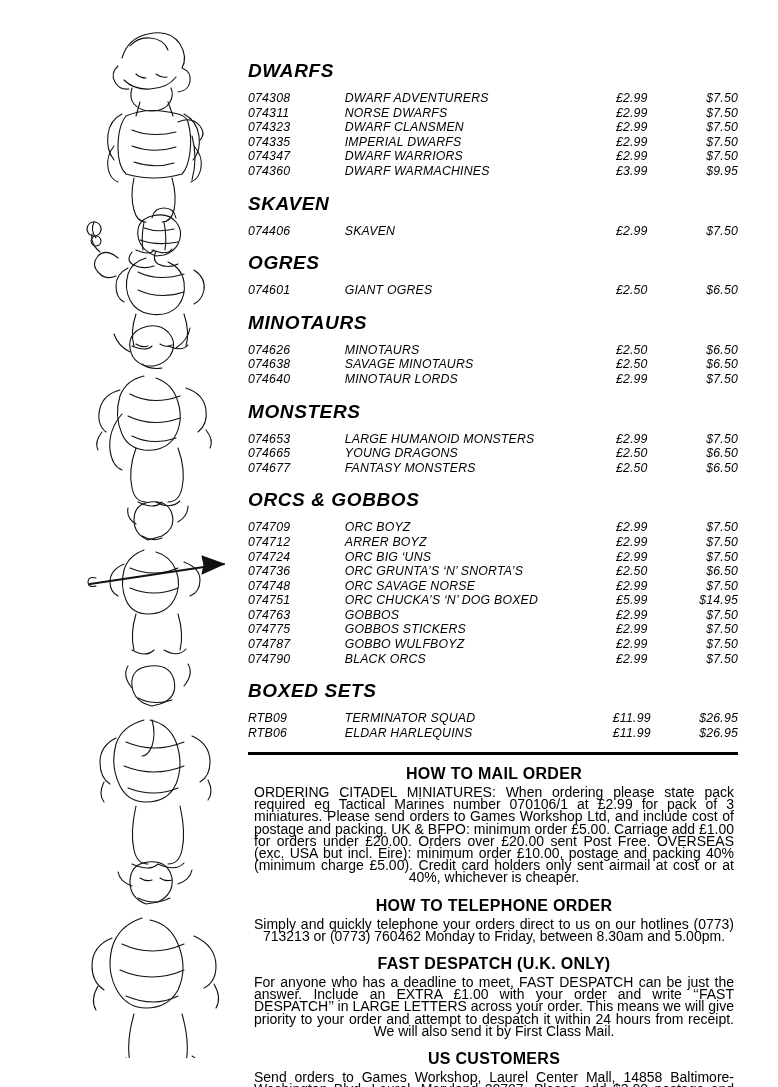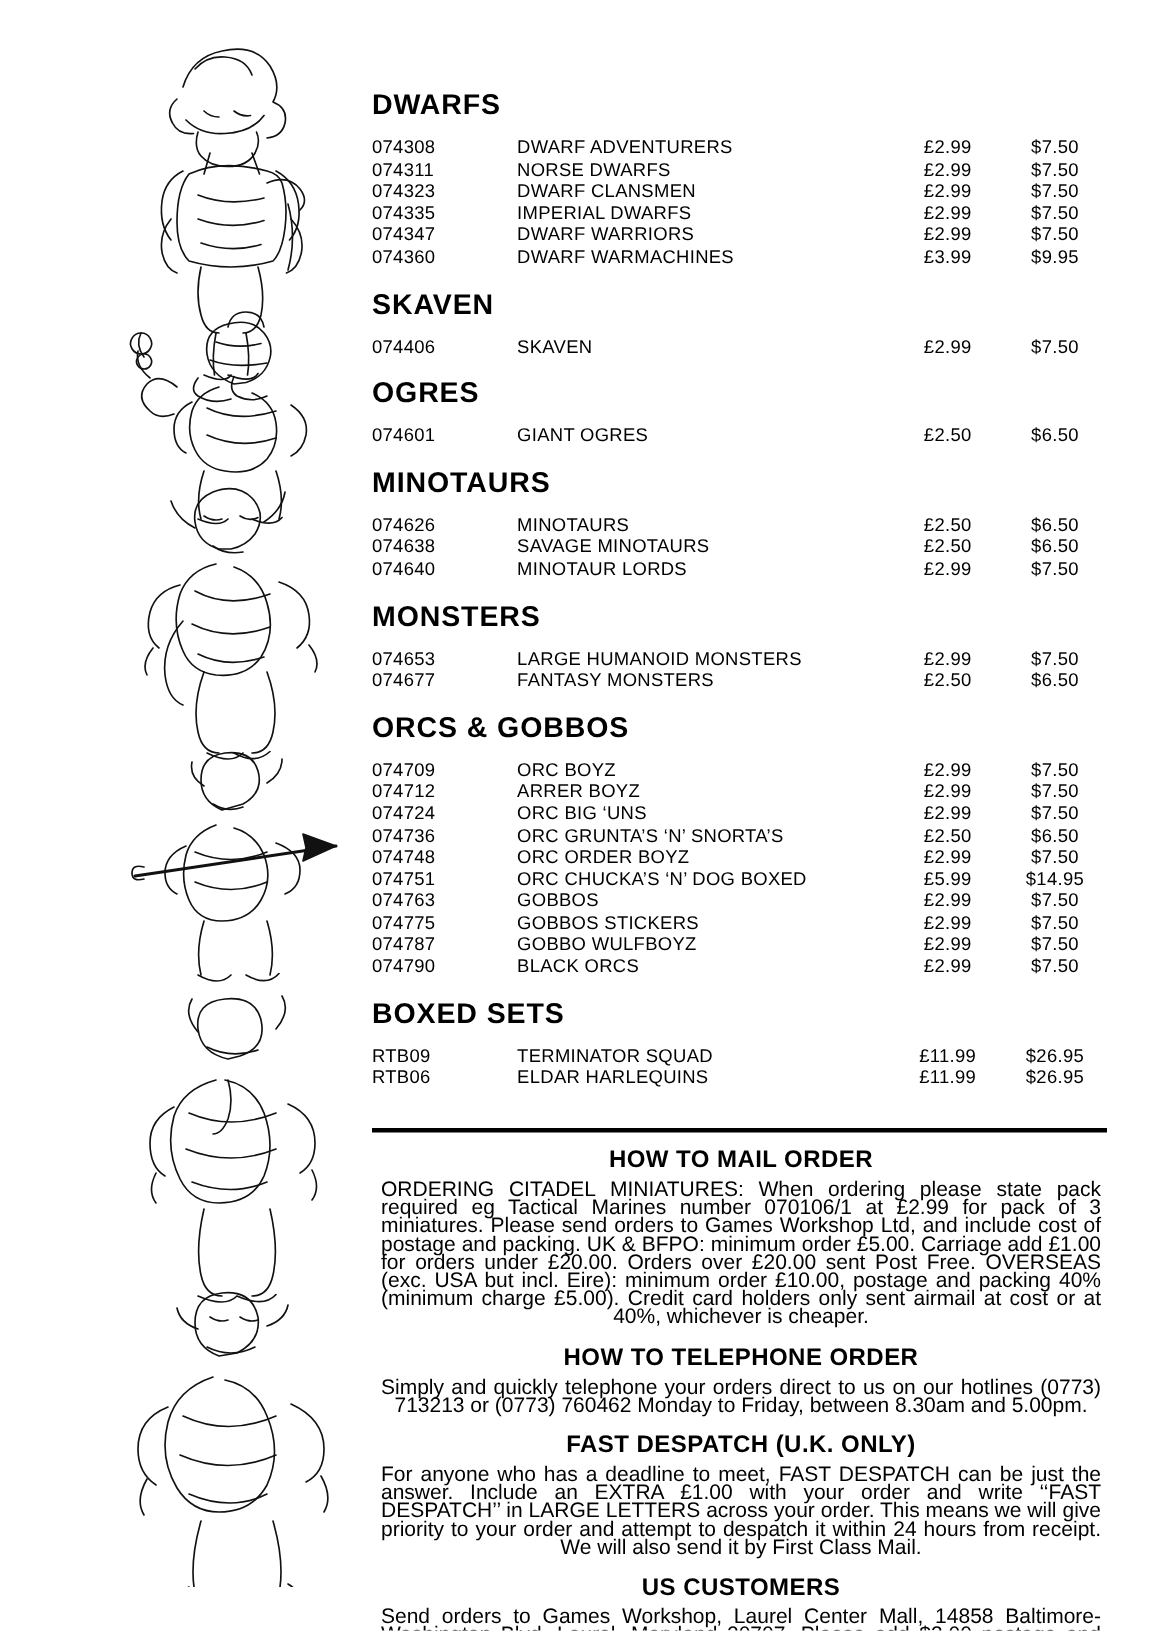--- a/index.html
+++ b/index.html
@@ -35,20 +35,21 @@
 
   
   .catalogue {
     position: absolute;
     left: 248px;
     top: 60px;
     width: 490px;
   }
   .section {
     margin-bottom: 4px;
+    font-style: italic;
   }
   .section-title {
     font-size: 19px;
     font-weight: bold;
     letter-spacing: 0.6px;
     margin: 0 0 9px 0;
     padding: 0;
   }
   .section + .section .section-title {
     margin-top: 14px;
@@ -74,21 +75,21 @@
     width: 238px;
     letter-spacing: 0.2px;
   }
   td.price-gbp {
     width: 70px;
     text-align: center;
     letter-spacing: 0.2px;
   }
   td.price-usd {
     width: 66px;
-    text-align: center;
+    text-align: right;
     letter-spacing: 0.2px;
   }
 
   
   .divider {
     position: absolute;
     left: 248px;
     top: 752px;
     width: 490px;
     height: 3px;
@@ -336,20 +337,26 @@
       <div class="section-title">MONSTERS</div>
       <table class="items">
         <tbody>
           <tr>
             <td class="code">074653</td>
             <td class="name">LARGE HUMANOID MONSTERS</td>
             <td class="price-gbp">£2.99</td>
             <td class="price-usd">$7.50</td>
           </tr>
           <tr>
+            <td class="code">074665</td>
+            <td class="name">YOUNG DRAGONS</td>
+            <td class="price-gbp">£2.50</td>
+            <td class="price-usd">$6.50</td>
+          </tr>
+          <tr>
             <td class="code">074677</td>
             <td class="name">FANTASY MONSTERS</td>
             <td class="price-gbp">£2.50</td>
             <td class="price-usd">$6.50</td>
           </tr>
         </tbody>
       </table>
     </div>
 
     <div class="section">
@@ -375,21 +382,21 @@
             <td class="price-usd">$7.50</td>
           </tr>
           <tr>
             <td class="code">074736</td>
             <td class="name">ORC GRUNTA’S ‘N’ SNORTA’S</td>
             <td class="price-gbp">£2.50</td>
             <td class="price-usd">$6.50</td>
           </tr>
           <tr>
             <td class="code">074748</td>
-            <td class="name">ORC ORDER BOYZ</td>
+            <td class="name">ORC SAVAGE NORSE</td>
             <td class="price-gbp">£2.99</td>
             <td class="price-usd">$7.50</td>
           </tr>
           <tr>
             <td class="code">074751</td>
             <td class="name">ORC CHUCKA’S ‘N’ DOG BOXED</td>
             <td class="price-gbp">£5.99</td>
             <td class="price-usd">$14.95</td>
           </tr>
           <tr>

